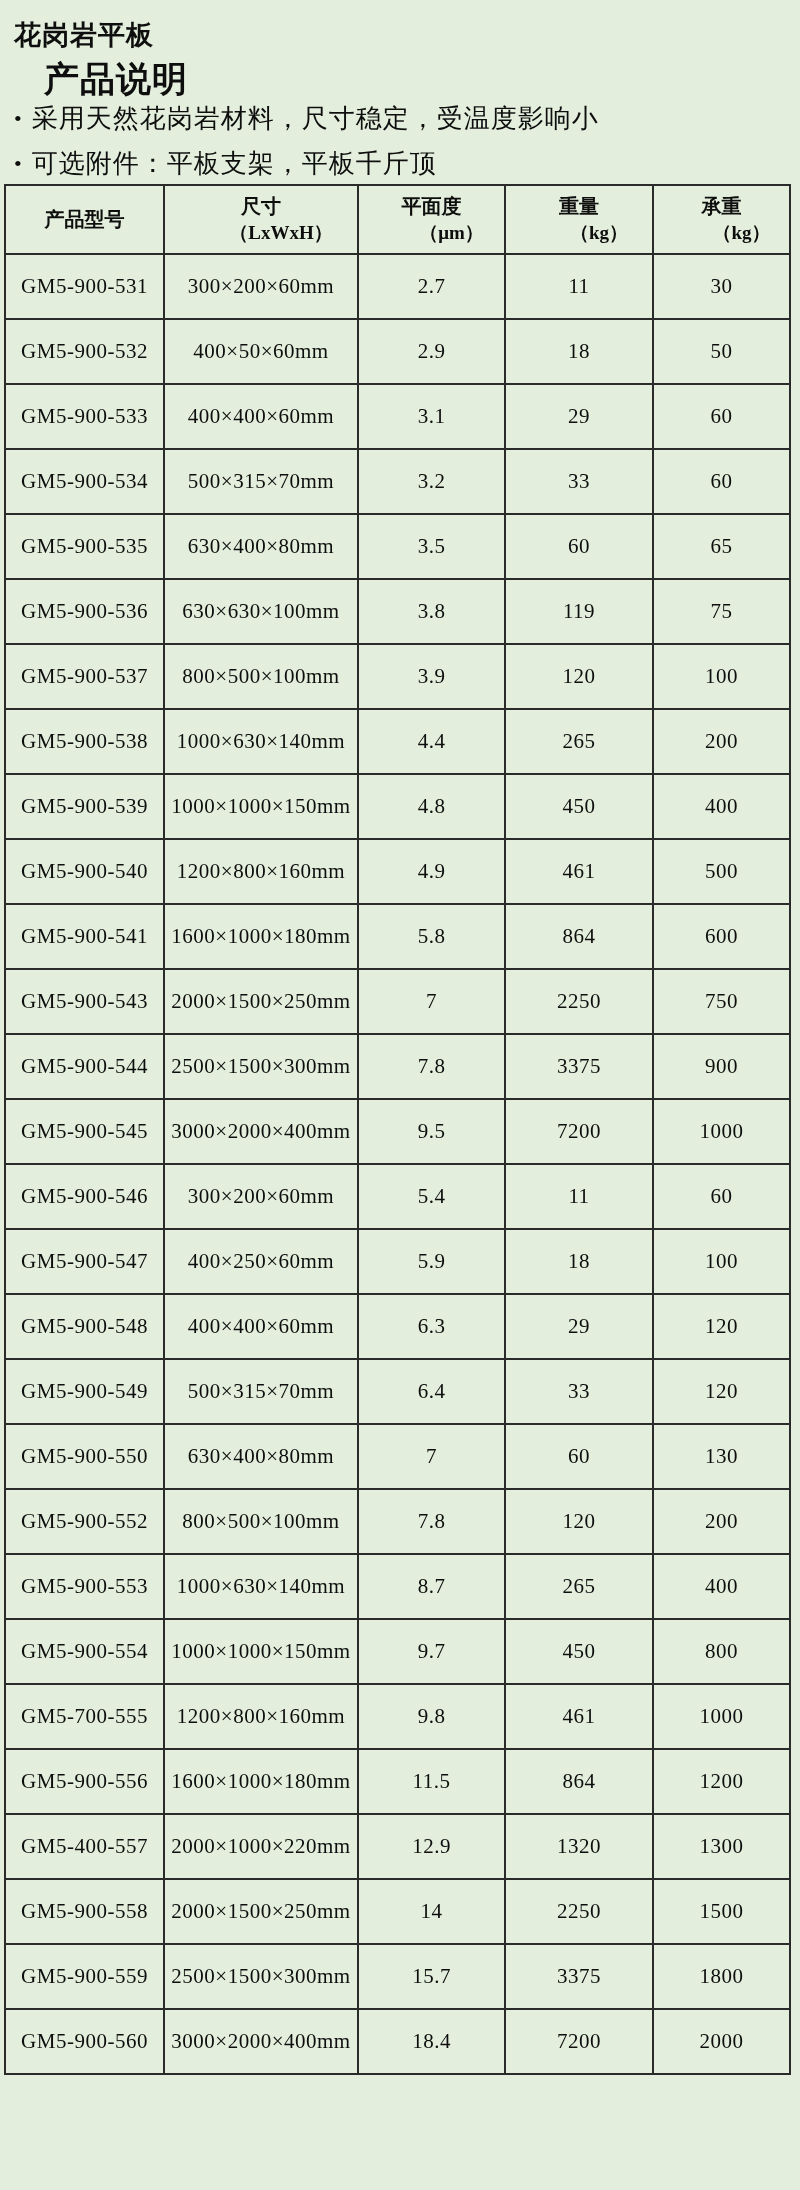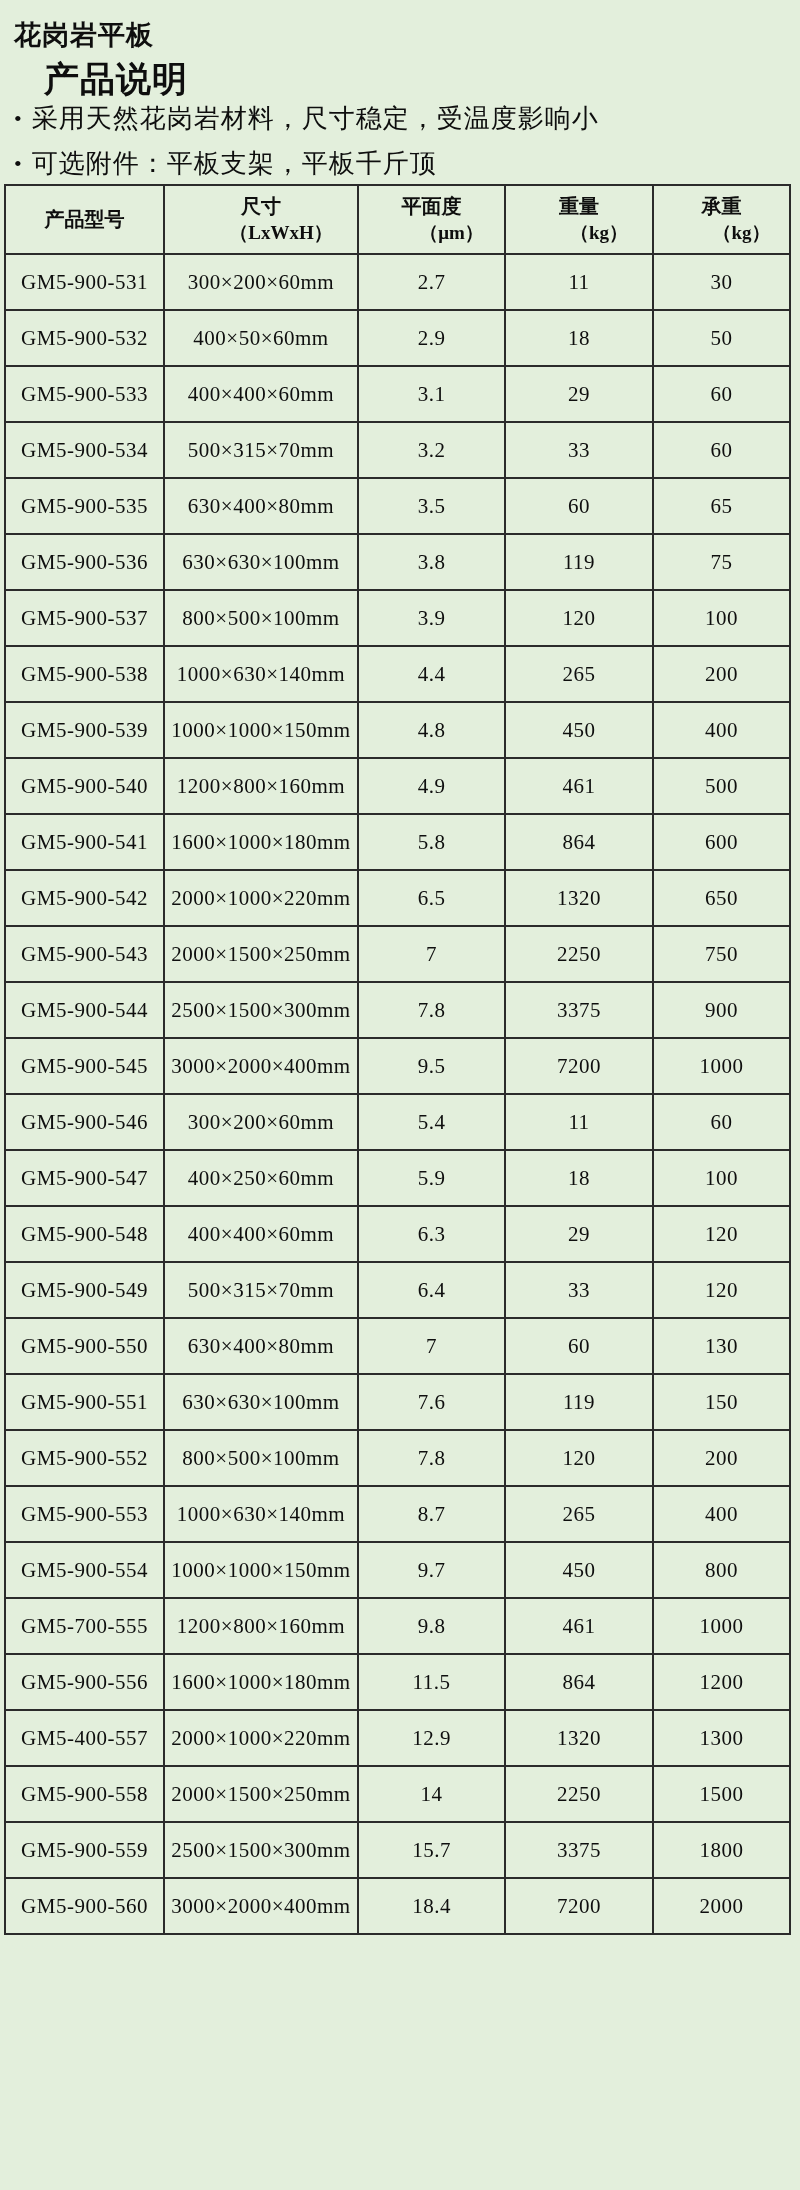--- a/index.html
+++ b/index.html
@@ -71,21 +71,21 @@
   .spec-table col.c-load  { width: 137px; }
   .spec-table th, .spec-table td {
     border: 2px solid var(--border);
     background: var(--bg);
     text-align: center;
     vertical-align: middle;
     padding: 0;
     overflow: hidden;
   }
   .spec-table thead tr { height: 69px; }
-  .spec-table tbody tr { height: 56px; }
+  .spec-table tbody tr { height: 65px; }
   .spec-table th {
     font-size: 20px;
     font-weight: bold;
     line-height: 1.35;
   }
   .spec-table th .h-unit {
     font-size: 19px;
     font-weight: bold;
     padding-left: 40px;
   }
@@ -217,27 +217,20 @@
           <td>500</td>
         </tr>
         <tr>
           <td>GM5-900-541</td>
           <td>1600×1000×180mm</td>
           <td>5.8</td>
           <td>864</td>
           <td>600</td>
         </tr>
         <tr>
-          <td>GM5-900-542</td>
-          <td>2000×1000×220mm</td>
-          <td>6.5</td>
-          <td>1320</td>
-          <td>650</td>
-        </tr>
-        <tr>
           <td>GM5-900-543</td>
           <td>2000×1500×250mm</td>
           <td>7</td>
           <td>2250</td>
           <td>750</td>
         </tr>
         <tr>
           <td>GM5-900-544</td>
           <td>2500×1500×300mm</td>
           <td>7.8</td>
@@ -280,27 +273,20 @@
           <td>120</td>
         </tr>
         <tr>
           <td>GM5-900-550</td>
           <td>630×400×80mm</td>
           <td>7</td>
           <td>60</td>
           <td>130</td>
         </tr>
         <tr>
-          <td>GM5-900-551</td>
-          <td>630×630×100mm</td>
-          <td>7.6</td>
-          <td>119</td>
-          <td>150</td>
-        </tr>
-        <tr>
           <td>GM5-900-552</td>
           <td>800×500×100mm</td>
           <td>7.8</td>
           <td>120</td>
           <td>200</td>
         </tr>
         <tr>
           <td>GM5-900-553</td>
           <td>1000×630×140mm</td>
           <td>8.7</td>

